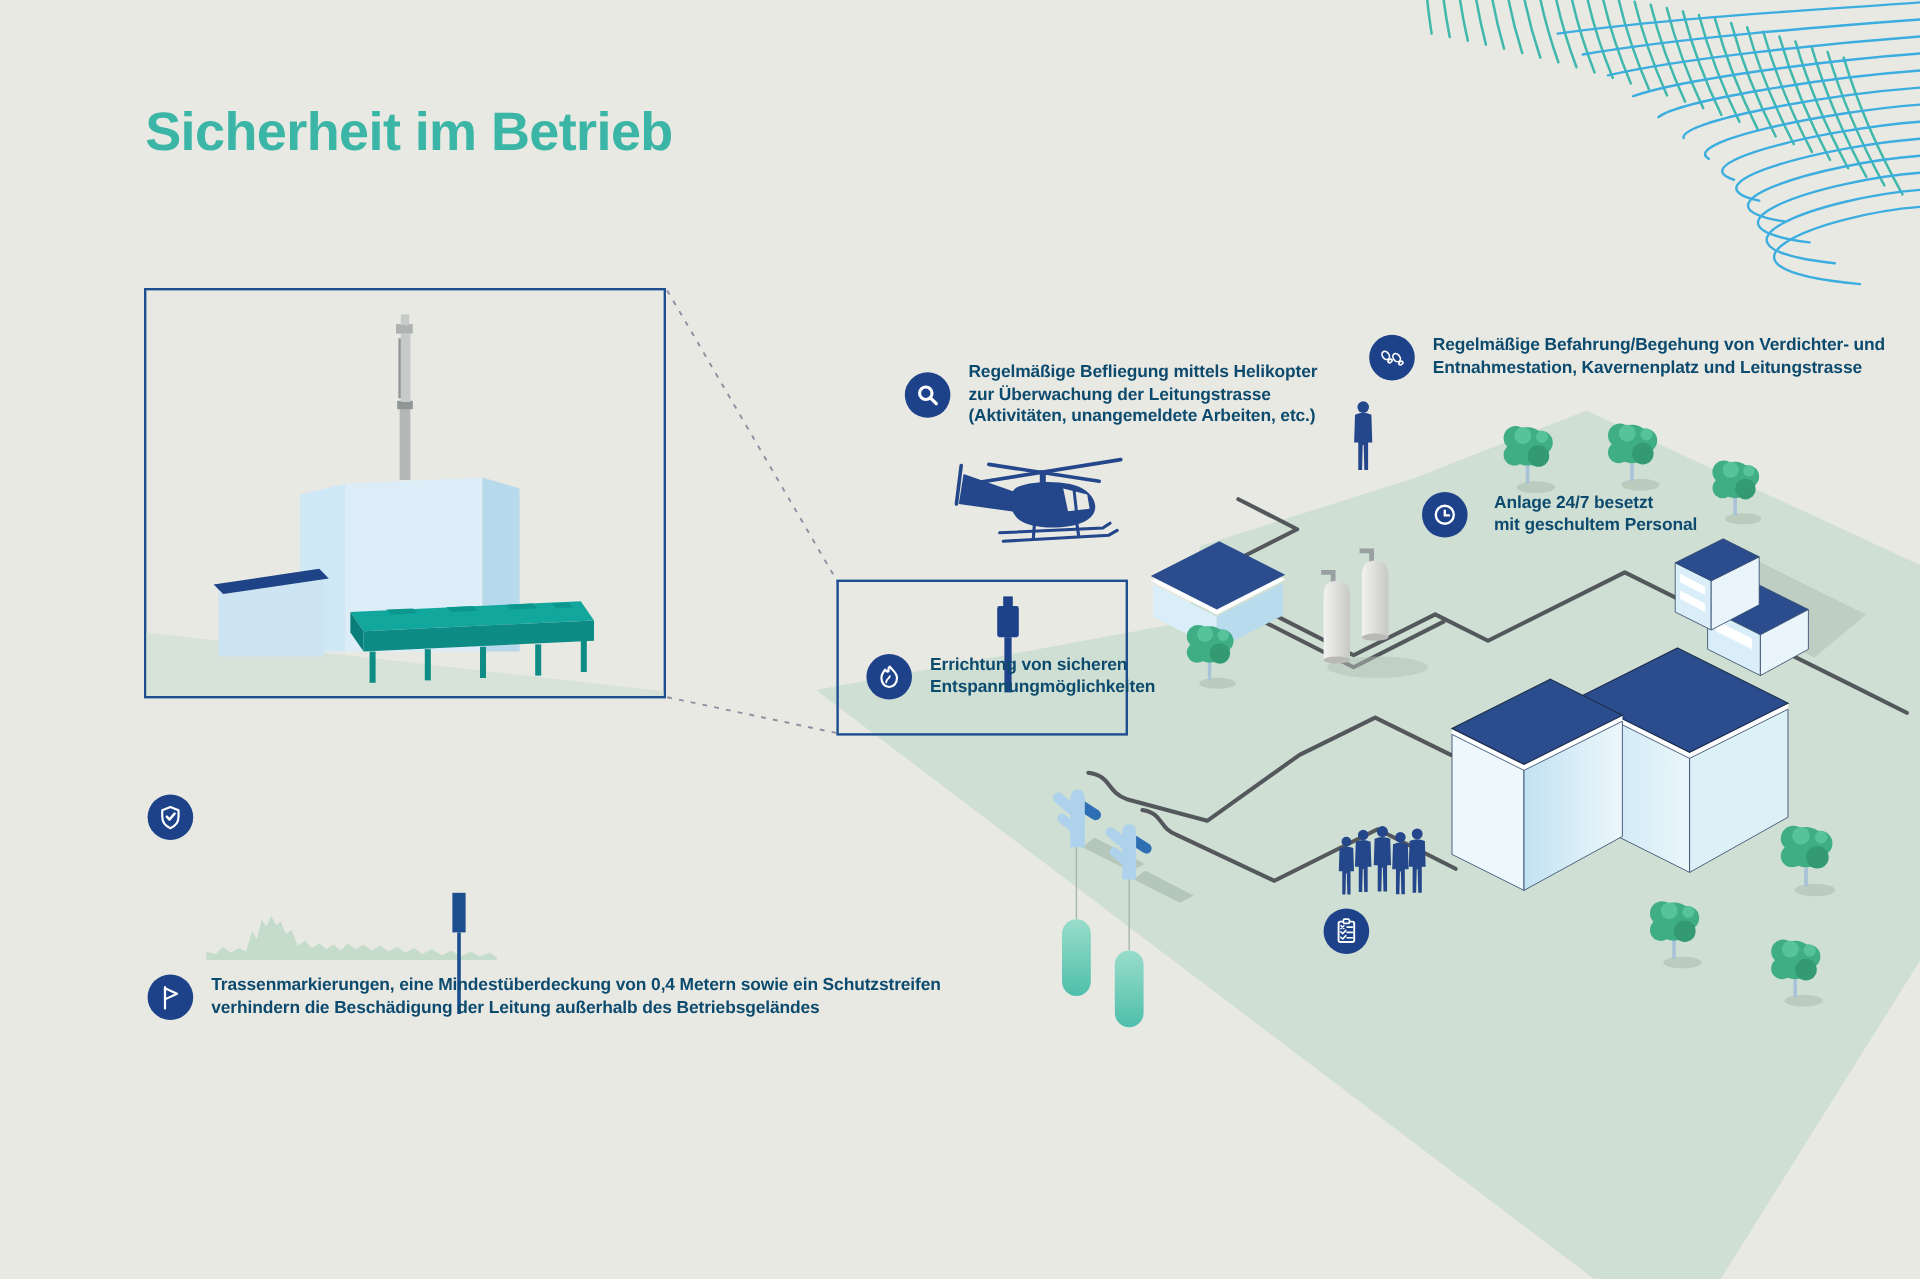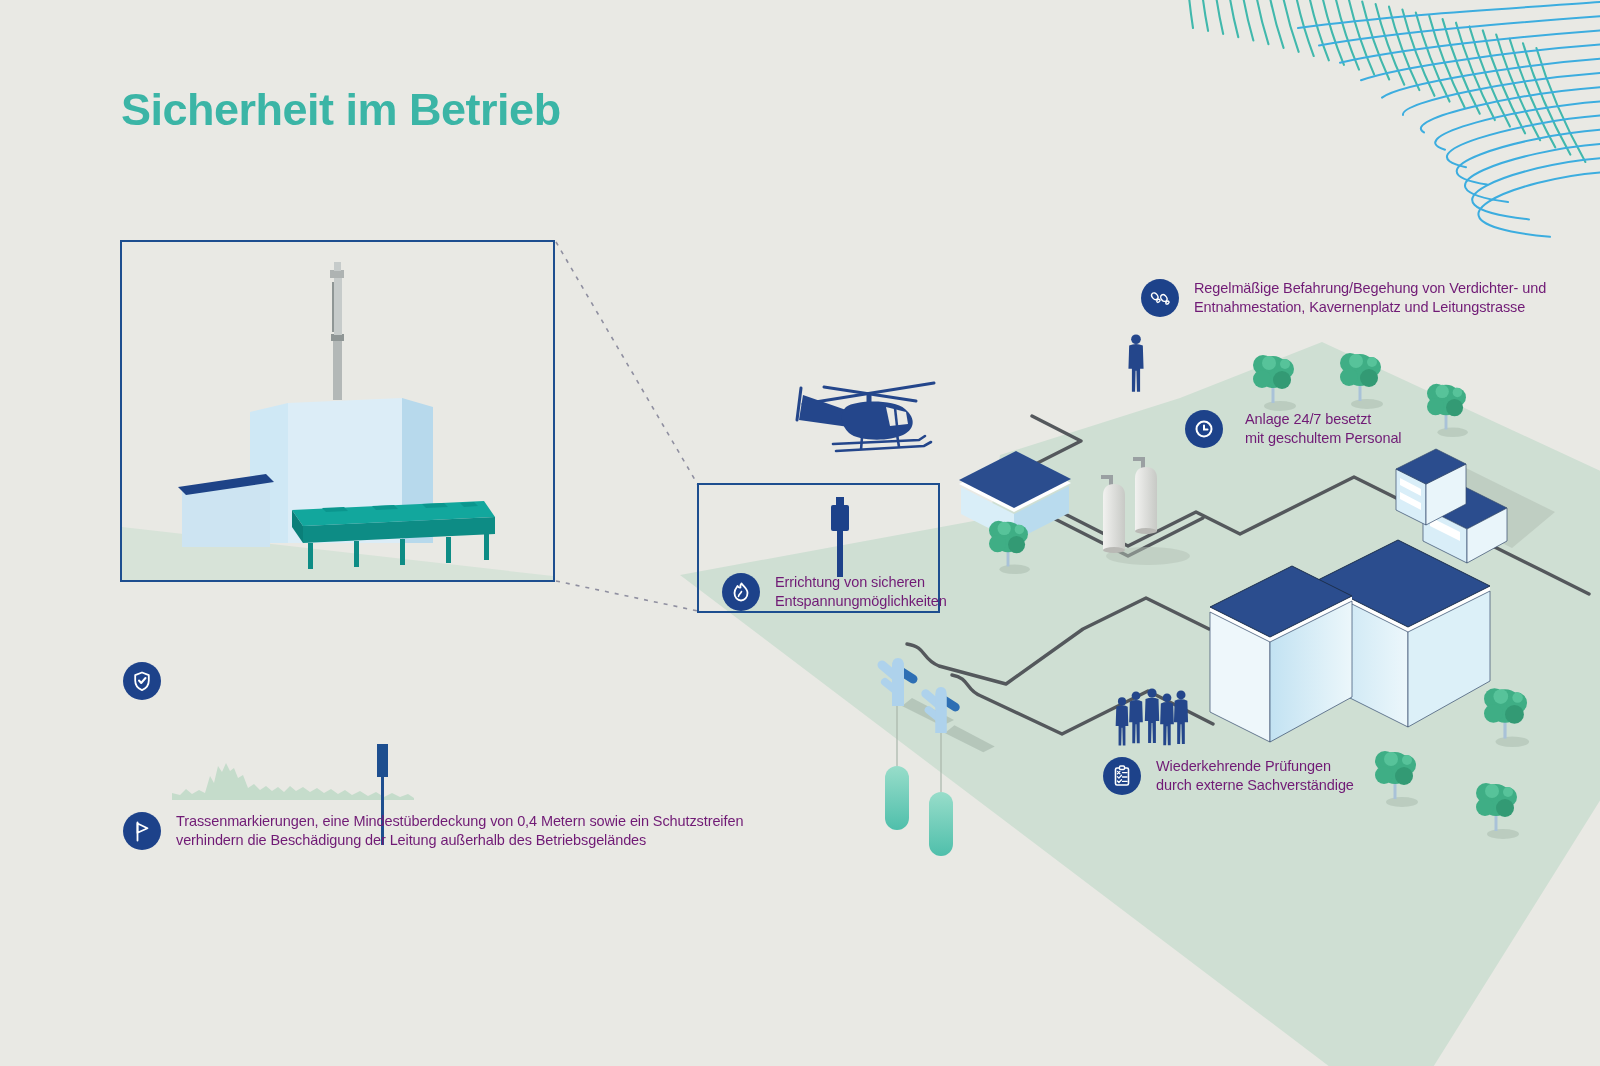--- a/index.html
+++ b/index.html
@@ -7,21 +7,21 @@
          font-family:"Liberation Sans",sans-serif;}
   .scene{position:absolute;left:0;top:0;}
   .title{position:absolute;left:121px;top:84px;margin:0;color:#3bb5a6;
          font-size:45px;font-weight:700;letter-spacing:-0.5px;}
   .frame{position:absolute;border:2px solid #1d4e8f;box-sizing:border-box;}
   .frame svg{position:absolute;left:0;top:0;}
   .callout{position:absolute;display:flex;align-items:center;gap:15px;transform:translateY(-50%);}
   .badge{flex:none;width:38px;height:38px;border-radius:50%;background:#1d428a;
          display:flex;align-items:center;justify-content:center;}
   .badge svg{display:block;}
-  .lines{color:#701a75;font-size:14.5px;font-weight:400;line-height:1.28;letter-spacing:-0.1px;}
+  .lines{color:#0c4a6e;font-size:14.5px;font-weight:700;line-height:1.28;letter-spacing:-0.1px;}
   .lines span{display:block;white-space:nowrap;}
 </style>
 </head>
 <body>
 
 <div class="stage">
 
   <svg class="scene" width="1600" height="1066" viewBox="0 0 1600 1066">
     <defs>
       <linearGradient id="gradTank" x1="0" y1="0" x2="1" y2="0">
@@ -246,20 +246,33 @@
         <rect x="232" y="299" width="5" height="26" fill="#0d8c85"></rect>
         <rect x="278" y="297" width="5" height="26" fill="#0d8c85"></rect>
         <rect x="324" y="295" width="5" height="26" fill="#0d8c85"></rect>
         <rect x="362" y="292" width="5" height="26" fill="#0d8c85"></rect>
       </g>
     </svg>
   </div>
 
   <div class="frame" style="left:697px;top:483px;width:243px;height:130px;"></div>
 
+  <div class="callout" style="left:754px;top:329px;">
+    <span class="badge">
+      <svg width="22" height="22" viewBox="-11 -11 22 22" stroke="#fff" fill="none" stroke-linecap="round">
+        <circle cx="-1.5" cy="-1.5" r="5.2" stroke-width="2.6"></circle>
+        <path d="M2.4,2.4 L7.2,7.2" stroke-width="2.8"></path>
+      </svg>
+    </span>
+    <div class="lines">
+      <span>Regelmäßige Befliegung mittels Helikopter</span>
+      <span>zur Überwachung der Leitungstrasse</span>
+      <span>(Aktivitäten, unangemeldete Arbeiten, etc.)</span>
+    </div>
+  </div>
 
   <div class="callout" style="left:1141px;top:298px;">
     <span class="badge">
       <svg width="22" height="22" viewBox="-11 -11 22 22" stroke="#fff" fill="none" stroke-width="1.4">
         <g transform="rotate(-38)">
           <ellipse cx="-3" cy="-4.6" rx="2.7" ry="3.7"></ellipse>
           <ellipse cx="-3" cy="1.2" rx="1.8" ry="1.3"></ellipse>
           <ellipse cx="3" cy="2.4" rx="2.7" ry="3.7"></ellipse>
           <ellipse cx="3" cy="8.2" rx="1.8" ry="1.3"></ellipse>
         </g>
@@ -277,21 +290,21 @@
         <circle cx="0" cy="0" r="7.5" stroke-width="2"></circle>
         <path d="M0,-3.5 L0,0.5 L3.5,0.5" stroke-width="2"></path>
       </svg>
     </span>
     <div class="lines">
       <span>Anlage 24/7 besetzt</span>
       <span>mit geschultem Personal</span>
     </div>
   </div>
 
-  <div class="callout" style="left:722px;top:592px;">
+  <div class="callout" style="left:722px;top:564px;">
     <span class="badge">
       <svg width="22" height="22" viewBox="-11 -11 22 22" stroke="#fff" fill="none" stroke-linecap="round" stroke-linejoin="round">
         <path d="M0.5,-8.5 C2.5,-5.5 6.5,-3.5 6.5,1 C6.5,5.5 3.5,8.5 0,8.5 C-3.5,8.5 -6.5,5.5 -6.5,1 C-6.5,-2 -5,-4 -3.5,-6 C-2.5,-4.5 -1.5,-4 -0.5,-4.5 C-1,-6 -0.5,-7.5 0.5,-8.5 Z" stroke-width="1.8"></path>
         <path d="M-2.5,4.5 C-2.5,2 0,1.5 0.5,-0.5" stroke-width="1.6"></path>
       </svg>
     </span>
     <div class="lines">
       <span>Errichtung von sicheren</span>
       <span>Entspannungmöglichkeiten</span>
     </div>
@@ -325,19 +338,15 @@
     <span class="badge">
       <svg width="22" height="22" viewBox="-11 -11 22 22" stroke="#fff" fill="none" stroke-linecap="round" stroke-linejoin="round">
         <rect x="-6.5" y="-8" width="13" height="17" rx="1.5" stroke-width="1.6"></rect>
         <rect x="-2.5" y="-10" width="5" height="3.5" rx="1" fill="#1d428a" stroke-width="1.4"></rect>
         <path d="M-4.5,-4.6 l2.4,2.4 M-2.1,-4.6 l-2.4,2.4" stroke-width="1.3"></path>
         <path d="M-4.6,0.6 l1.5,1.5 2.6,-2.8" stroke-width="1.3"></path>
         <path d="M-4.6,5 l1.5,1.5 2.6,-2.8" stroke-width="1.3"></path>
         <path d="M0.5,-3.4 h4.5 M0.5,1 h4.5 M0.5,5.4 h4.5" stroke-width="1.3"></path>
       </svg>
     </span>
-    <div class="lines">
-      <span>Wiederkehrende Prüfungen</span>
-      <span>durch externe Sachverständige</span>
-    </div>
   </div>
 
 </div>
 
 </body></html>

